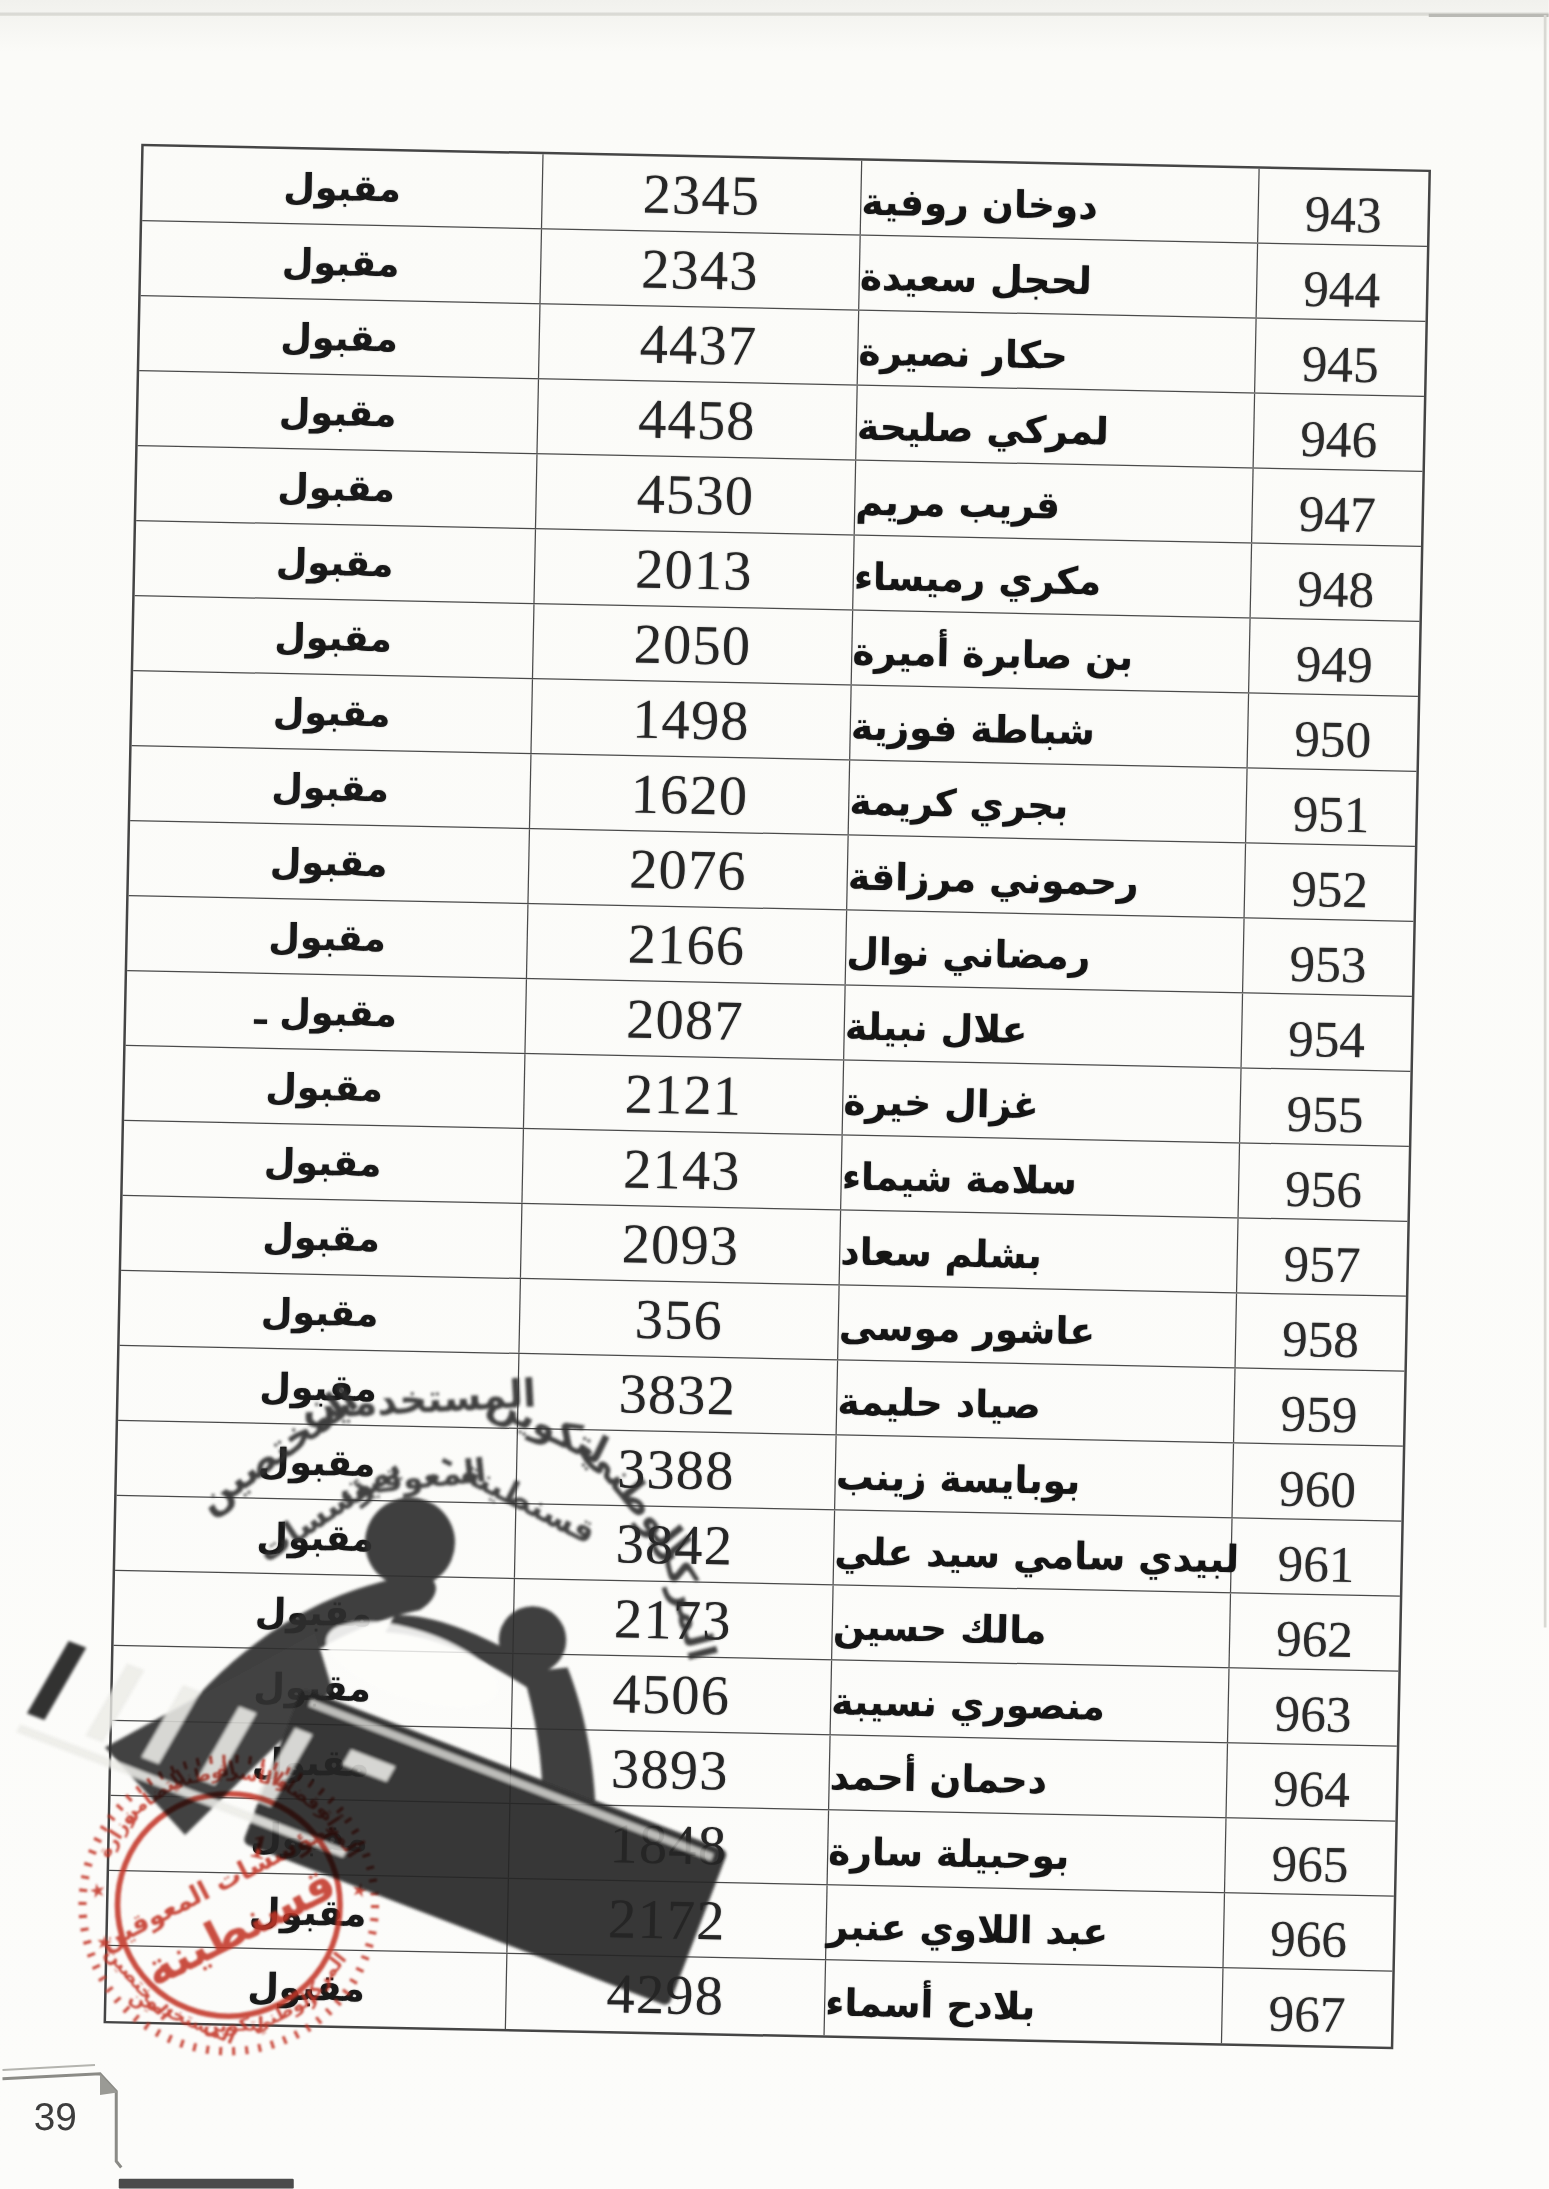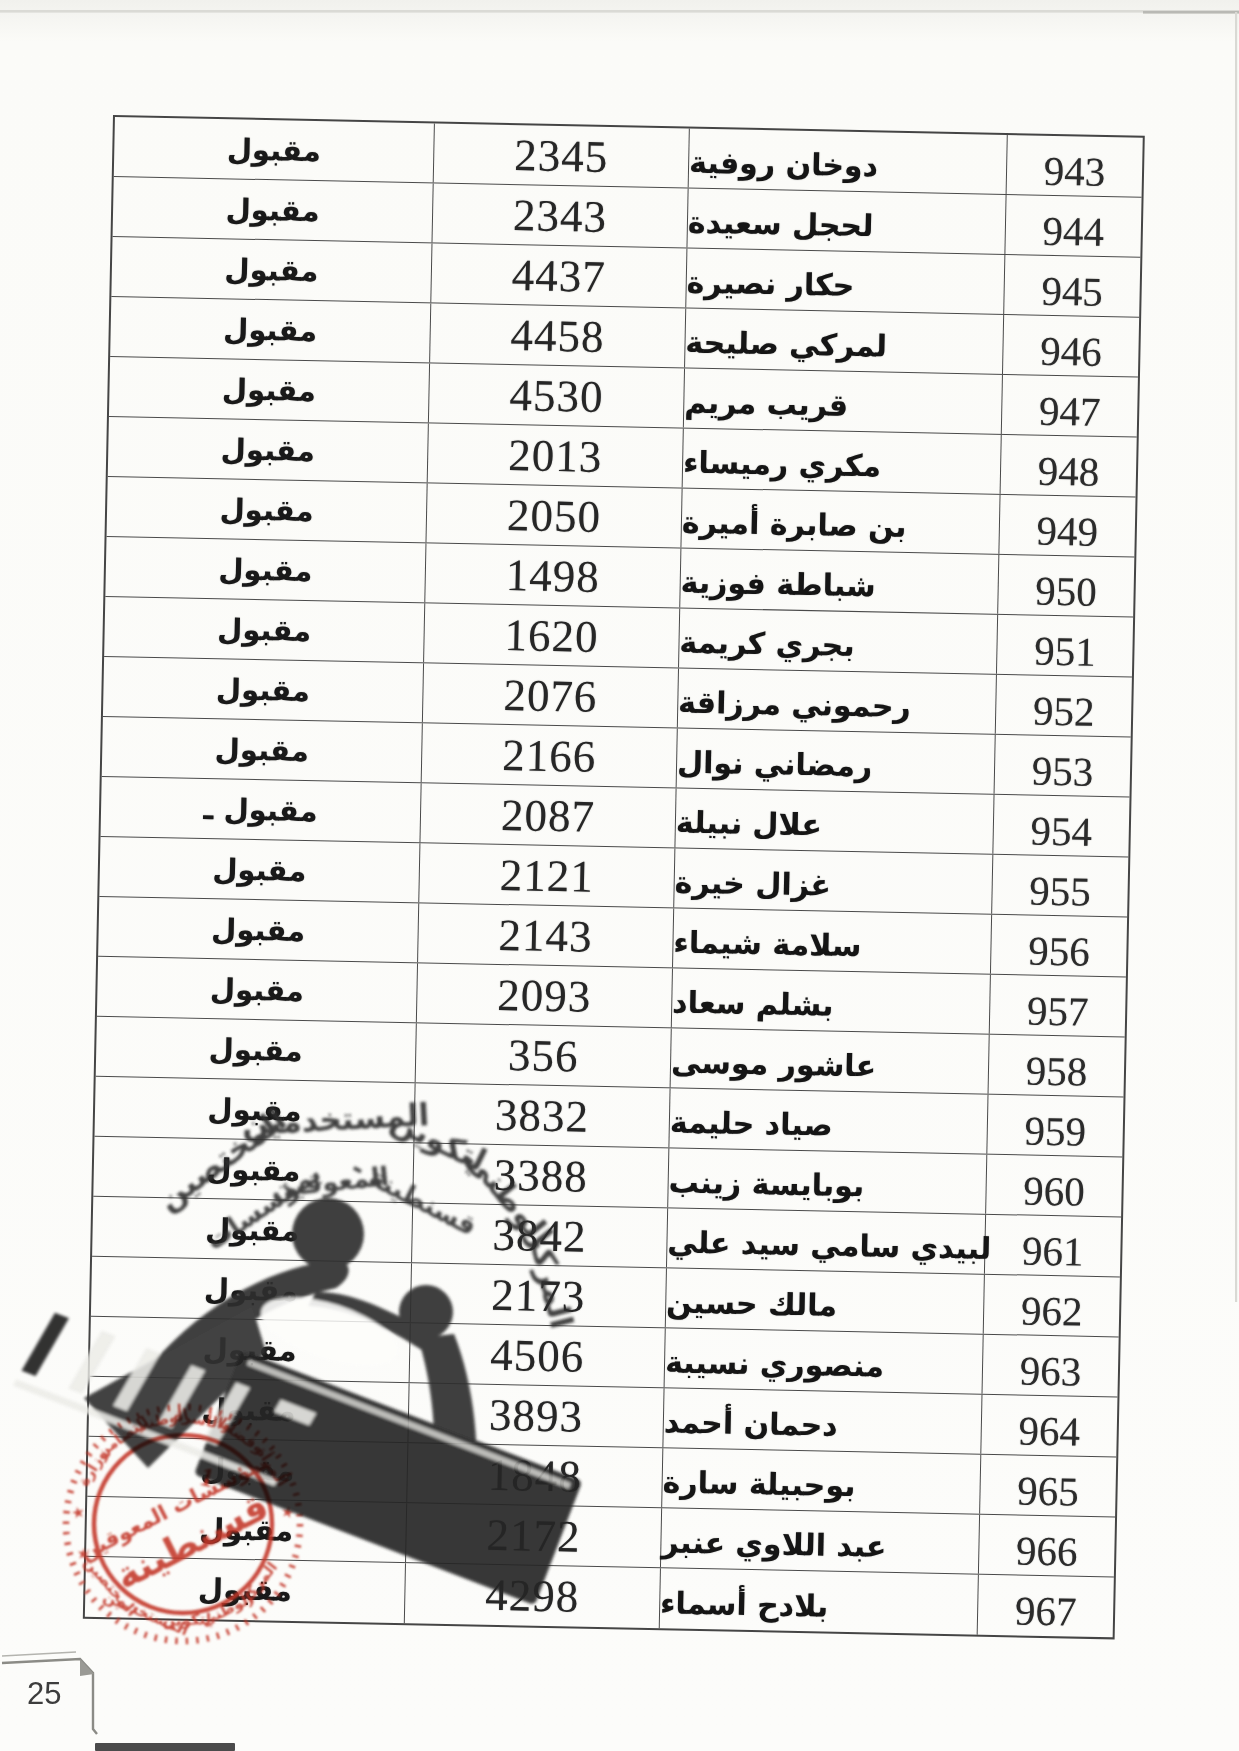--- a/index.html
+++ b/index.html
@@ -293,13 +293,13 @@
     <text class="stampMark" text-anchor="middle" transform="translate(205 1486) rotate(14)">1</text>
   </g>
 
   <g>
     <path d="M2 1656 L76 1652" stroke="#b4b4af" stroke-width="1.6" fill="none"></path>
     <path d="M2 1663 L80 1659 L93 1673 L93 1729 L97 1734" stroke="#8b8b86" stroke-width="2.4" fill="none"></path>
     <path d="M80 1659 L94 1674 L80 1676 Z" fill="#9a9a95"></path>
   </g>
 </svg>
 
-<div class="page-no">25</div>
+<div class="page-no">39</div>
 
 </body></html>

